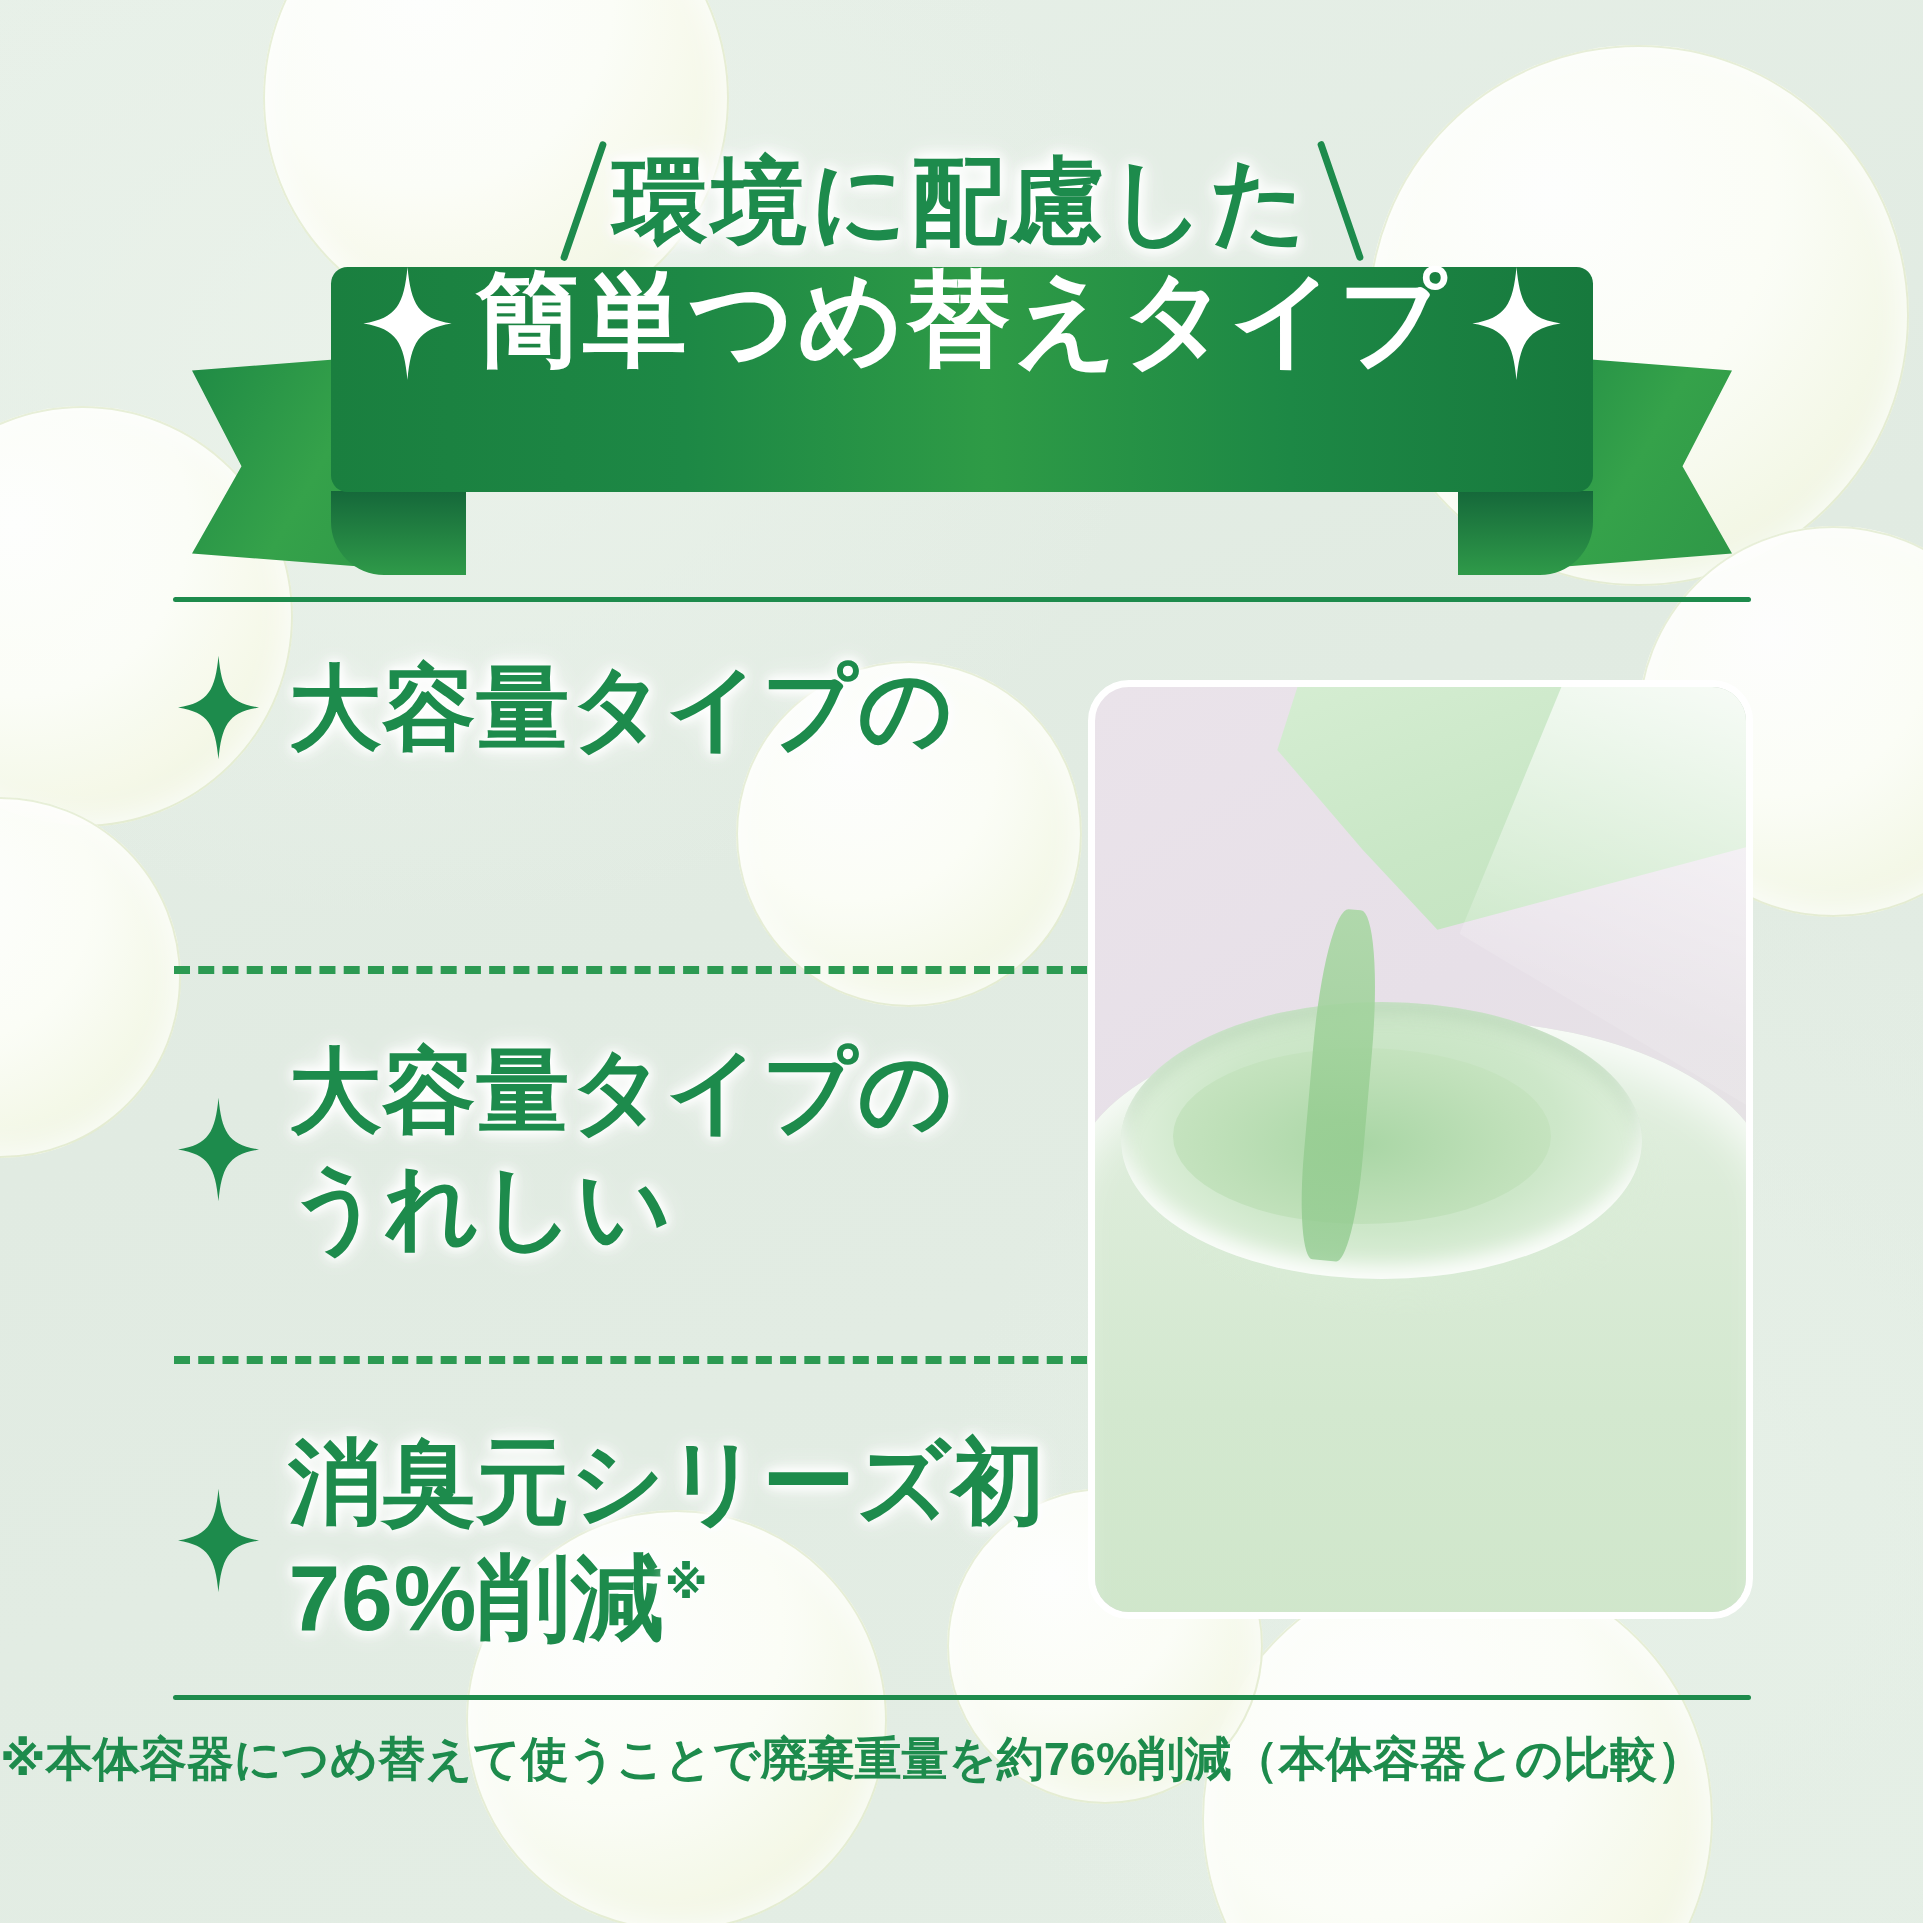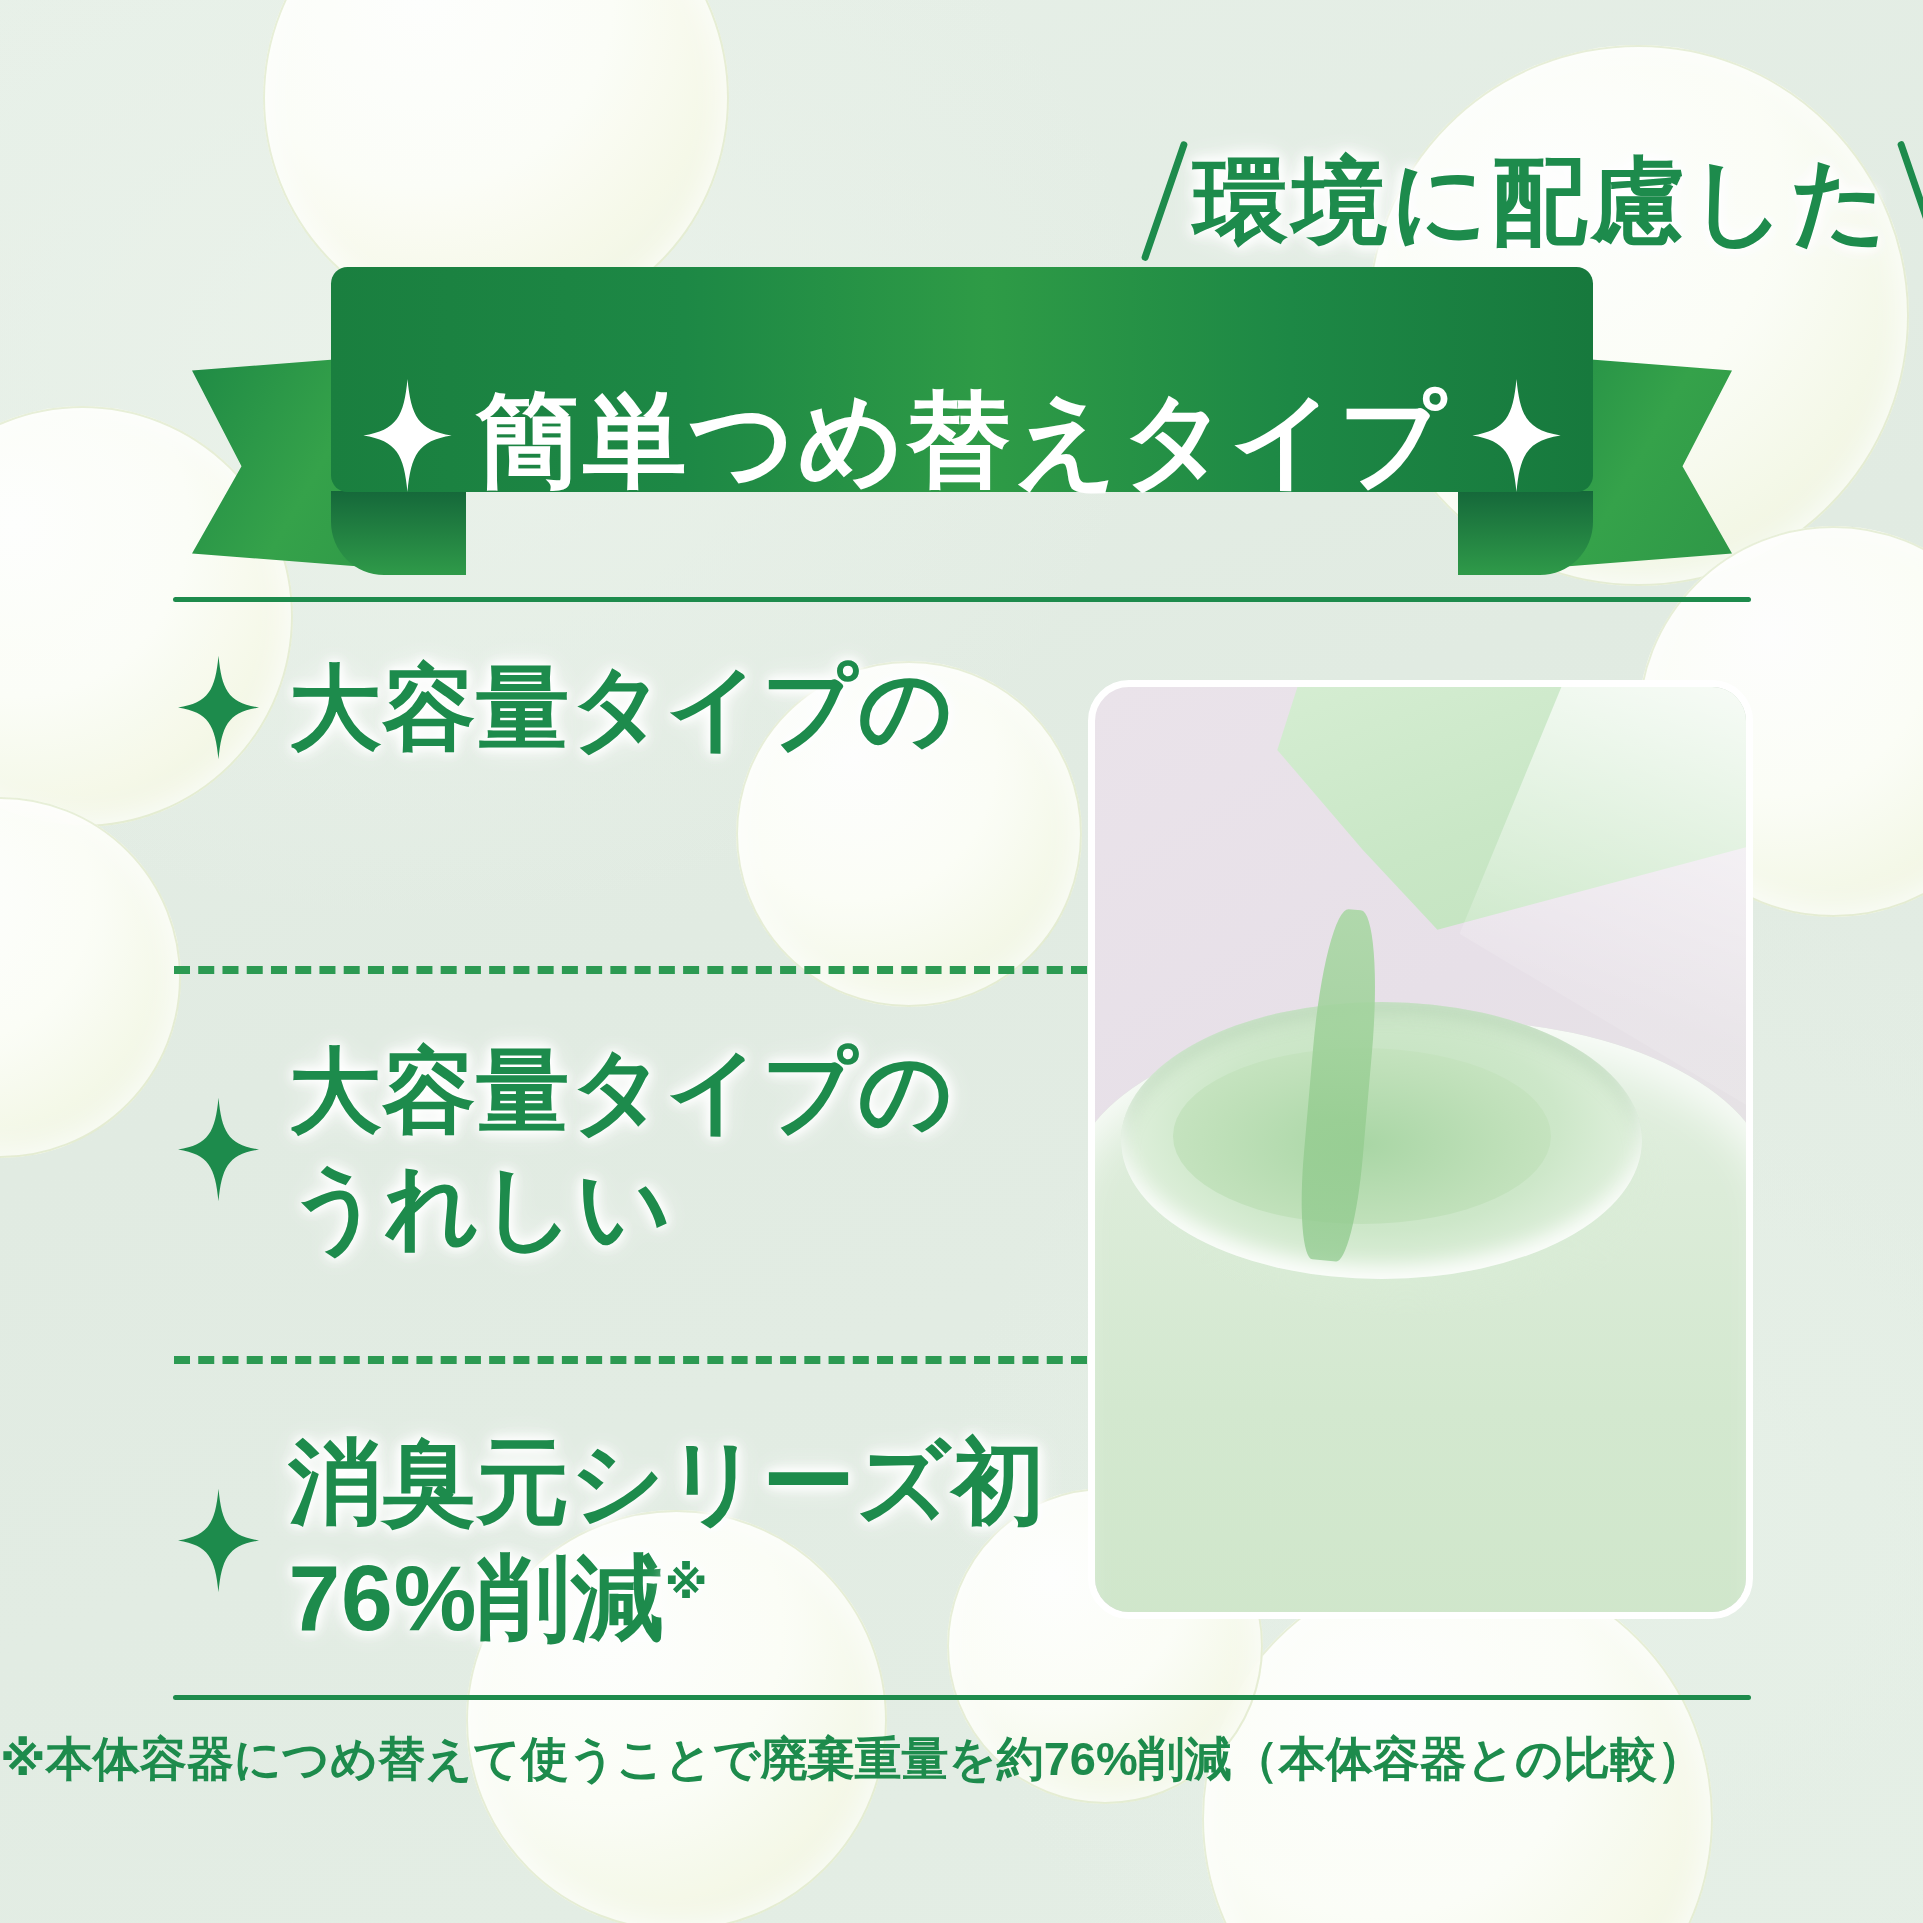--- a/index.html
+++ b/index.html
@@ -38,21 +38,21 @@
 
   
   .top-head {
     position: absolute;
     left: 0;
     top: 126px;
     width: 1924px;
     height: 150px;
     display: flex;
     align-items: center;
-    justify-content: flex-end;
+    justify-content: center;
     gap: 25.6px;
   }
   .slash {
     width: 6.8px;
     height: 126px;
     background: #1d8b4c;
     border-radius: 3.8px;
   }
   .slash.left  { transform: rotate(19deg); }
   .slash.right { transform: rotate(-19deg); }
@@ -114,21 +114,21 @@
   .ribbon-main {
     position: absolute;
     left: 331px;
     right: 331px;
     top: 0;
     height: 225px;
     background: linear-gradient(90deg, #1a7f3f 0%, #1d8845 28%, #2e9b46 52%, #1d8845 76%, #17793d 100%);
     border-radius: 16.5px;
     z-index: 3;
     display: flex;
-    align-items: flex-end;
+    align-items: flex-start;
     justify-content: center;
     gap: 24px;
   }
   .ribbon-text {
     font-size: 104px;
     font-weight: 700;
     color: #ffffff;
     letter-spacing: 2.3px;
     line-height: 1;
     white-space: nowrap;

